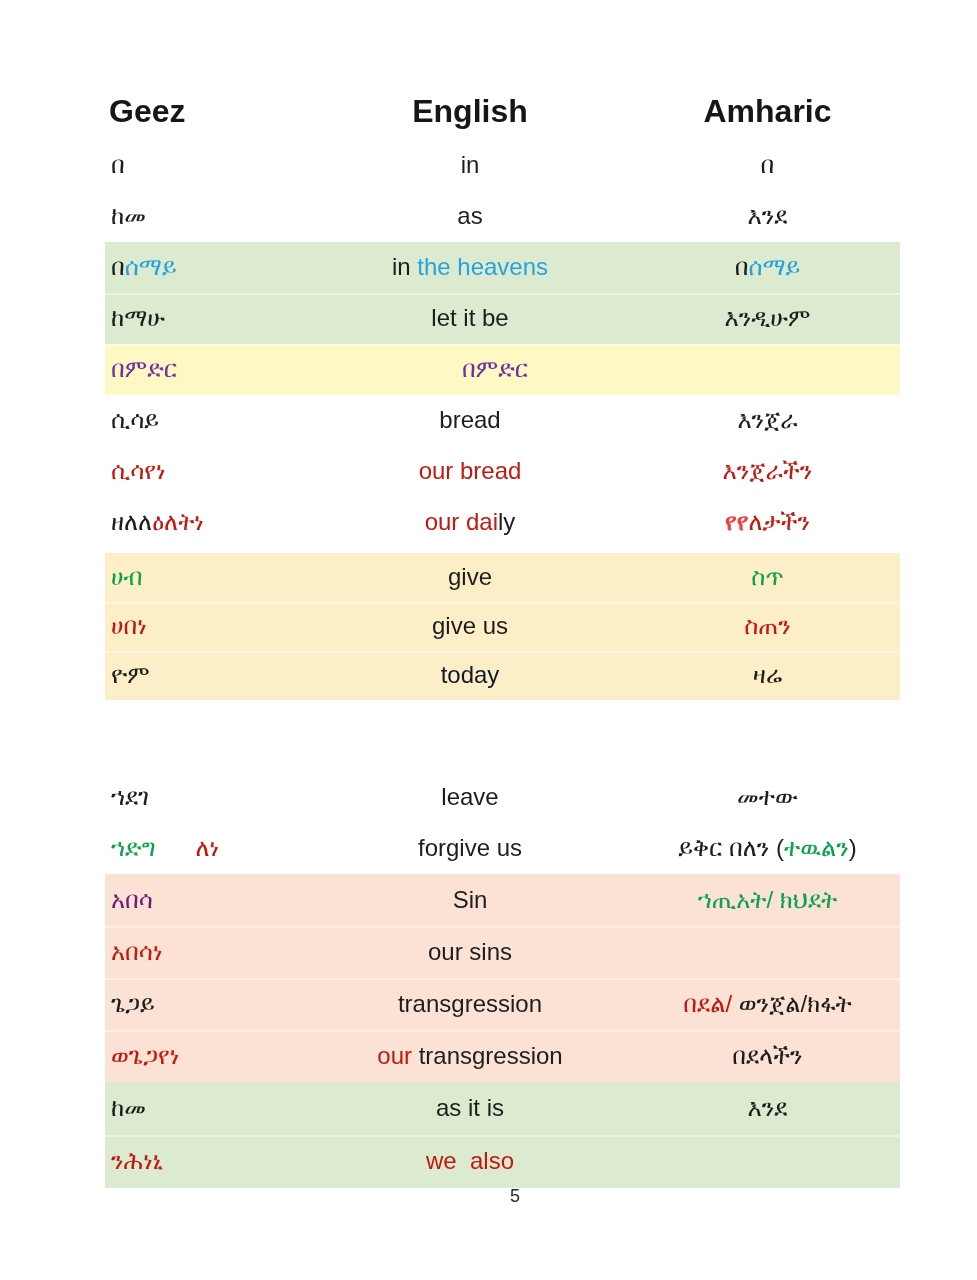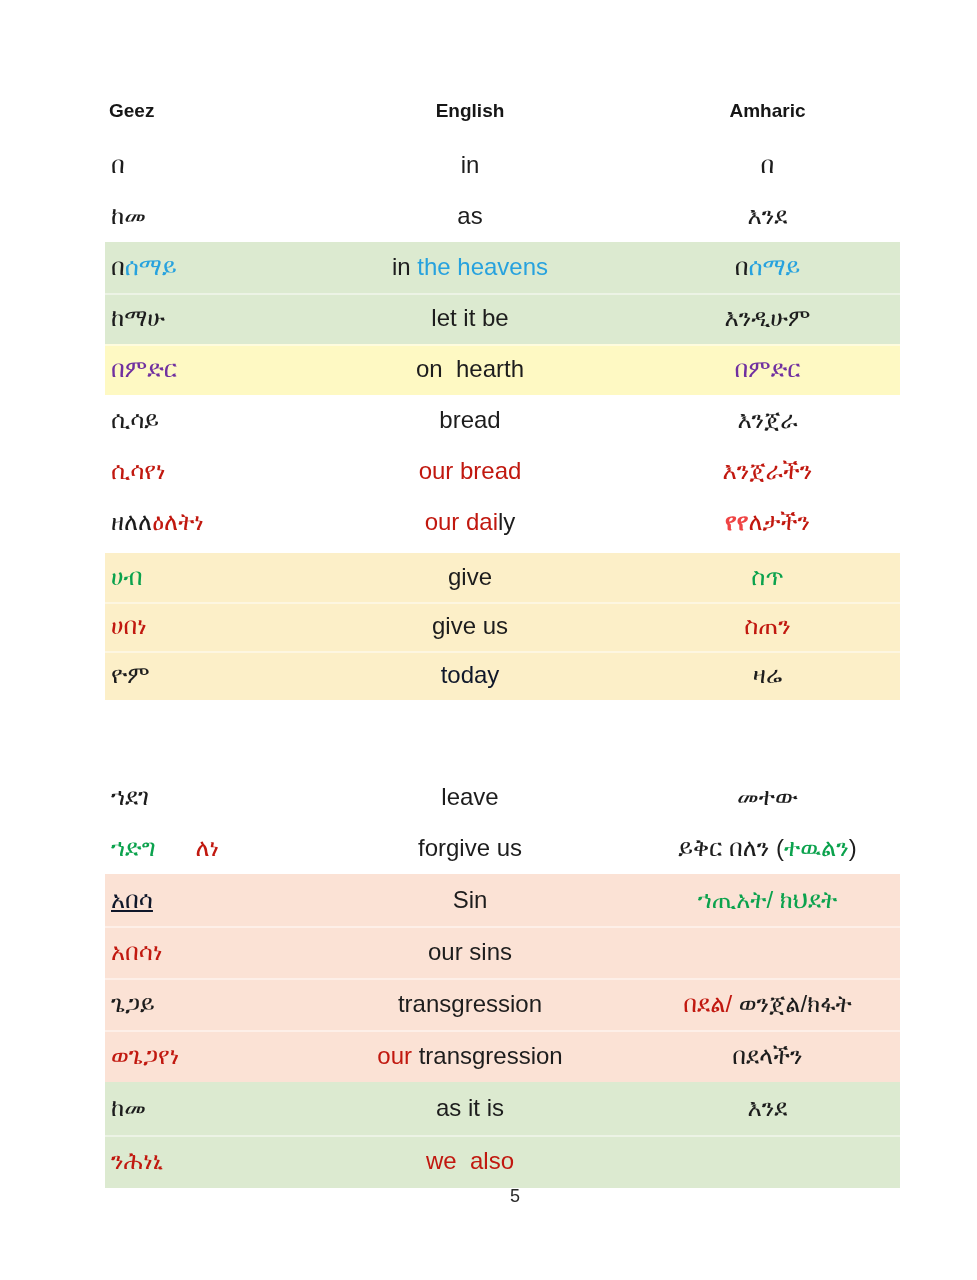--- a/index.html
+++ b/index.html
@@ -15,21 +15,21 @@
     position:absolute;
     left:105px;top:0;
     width:795px;
   }
   .hdr-row{
     margin-top:82px;
     height:58px;
     display:grid;
     grid-template-columns:250px 230px 315px;
     align-items:center;
-    font-size:19px;
+    font-size:32px;
     font-weight:bold;
     color:#161616;
   }
   .hdr-row .c1{padding-left:4px;}
   .hdr-row .c2{text-align:center;}
   .hdr-row .c3{text-align:center;padding-left:50px;}
   .row{
     height:51px;
     display:grid;
     grid-template-columns:250px 230px 315px;
@@ -83,21 +83,20 @@
           <div class="cell c2"><span style="color: rgb(29, 29, 29);">in </span><span style="color: rgb(39, 162, 222);">the heavens</span></div>
           <div class="cell c3"><span style="color: rgb(29, 29, 29);">በ</span><span style="color: rgb(39, 162, 222);">ሰማይ</span></div>
         </div>
         <div class="row band-green sep" style="background: rgb(220, 234, 208);">
           <div class="cell c1"><span style="color: rgb(29, 29, 29);">ከማሁ</span></div>
           <div class="cell c2"><span style="color: rgb(29, 29, 29);">let it be</span></div>
           <div class="cell c3"><span style="color: rgb(29, 29, 29);">እንዲሁም</span></div>
         </div>
         <div class="row band-green sep" style="background: #fef9c3;">
           <div class="cell c1"><span style="color: rgb(112, 48, 160);">በምድር</span></div>
-          <div class="cell c2"><span style="color: rgb(29, 29, 29);">on  hearth</span></div>
           <div class="cell c3"><span style="color: rgb(112, 48, 160);">በምድር</span></div>
         </div>
         <div class="row">
           <div class="cell c1"><span style="color: rgb(29, 29, 29);">ሲሳይ</span></div>
           <div class="cell c2"><span style="color: rgb(29, 29, 29);">bread</span></div>
           <div class="cell c3"><span style="color: rgb(29, 29, 29);">እንጀራ</span></div>
         </div>
         <div class="row">
           <div class="cell c1"><span style="color: rgb(193, 24, 15);">ሲሳየነ</span></div>
           <div class="cell c2"><span style="color: rgb(193, 24, 15);">our bread</span></div>
@@ -128,21 +127,21 @@
           <div class="cell c1"><span style="color: rgb(29, 29, 29);">ኀደገ</span></div>
           <div class="cell c2"><span style="color: rgb(29, 29, 29);">leave</span></div>
           <div class="cell c3"><span style="color: rgb(29, 29, 29);">መተው</span></div>
         </div>
         <div class="row">
           <div class="cell c1"><span style="color: rgb(11, 162, 77);">ኀድግ</span><span class="gap" style="color: rgb(193, 24, 15);">ለነ</span></div>
           <div class="cell c2"><span style="color: rgb(29, 29, 29);">forgive us</span></div>
           <div class="cell c3"><span style="color: rgb(29, 29, 29);">ይቅር በለን (</span><span style="color: rgb(11, 162, 77);">ተዉልን</span><span style="color: rgb(29, 29, 29);">)</span></div>
         </div>
         <div class="row band-salmon first" style="background: rgb(251, 226, 213);">
-          <div class="cell c1"><span style="color: #0f172a; text-decoration: underline;">አበሳ</span></div>
+          <div class="cell c1"><span style="color: #701a75;">አበሳ</span></div>
           <div class="cell c2"><span style="color: rgb(29, 29, 29);">Sin</span></div>
           <div class="cell c3"><span style="color: rgb(11, 162, 77);">ኀጢአት/ ክህደት</span></div>
         </div>
         <div class="row band-salmon sep" style="background: rgb(251, 226, 213);">
           <div class="cell c1"><span style="color: rgb(193, 24, 15);">አበሳነ</span></div>
           <div class="cell c2"><span style="color: rgb(29, 29, 29);">our sins</span></div>
         </div>
         <div class="row band-salmon sep" style="background: rgb(251, 226, 213);">
           <div class="cell c1"><span style="color: rgb(29, 29, 29);">ጌጋይ</span></div>
           <div class="cell c2"><span style="color: rgb(29, 29, 29);">transgression</span></div>

